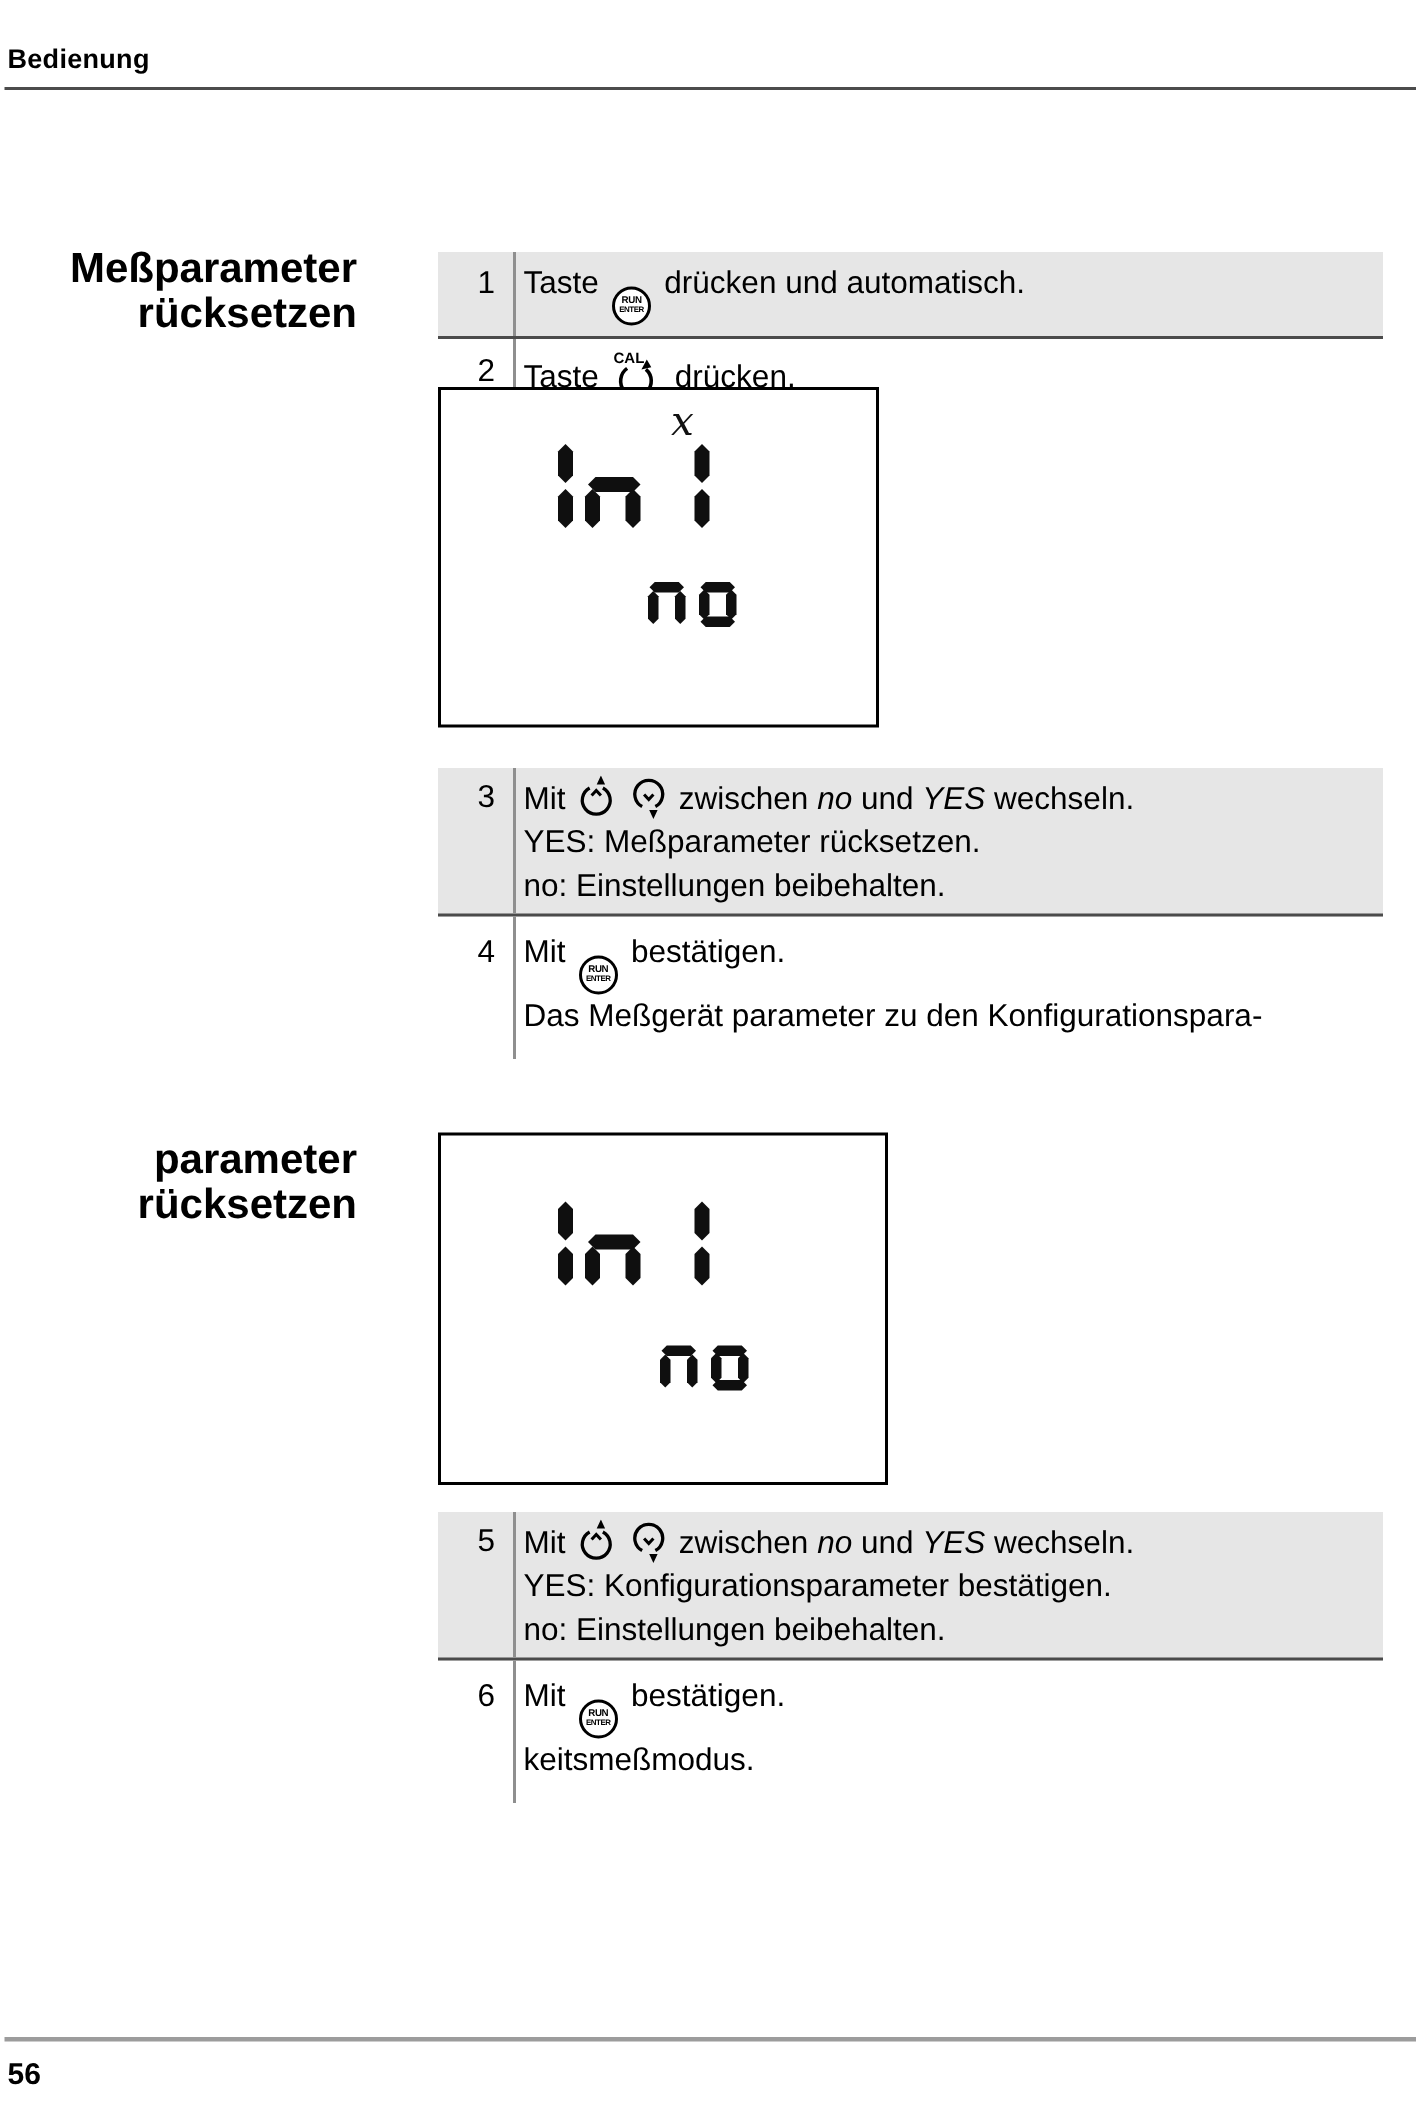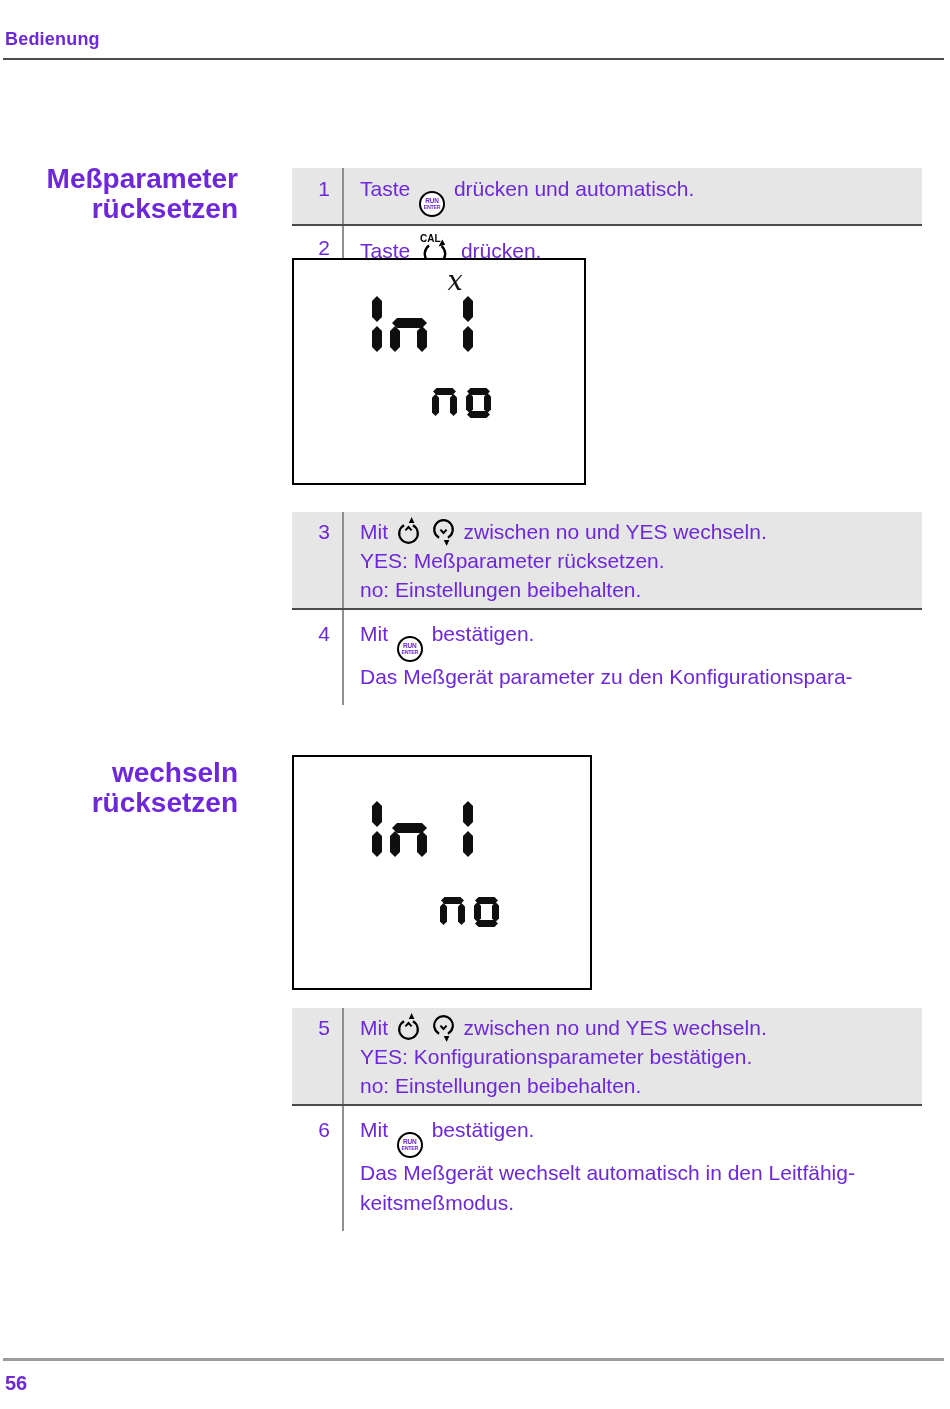--- a/index.html
+++ b/index.html
@@ -1,41 +1,41 @@
 <!DOCTYPE html>
 <html><head>
 <meta charset="utf-8">
 <style>
   html,body{margin:0;padding:0;background:#fff;}
   .page{position:relative;width:950px;height:1409px;background:#ffffff;
-        font-family:"Liberation Sans",sans-serif;color:#6d28d9;overflow:hidden;}
+        font-family:"Liberation Sans",sans-serif;color:#000000;overflow:hidden;}
 
   
   .header-title{position:absolute;left:5px;top:29px;font-size:18px;font-weight:bold;letter-spacing:.2px;}
   .header-rule{position:absolute;left:3px;top:58px;width:941px;height:2px;background:#4c4c4c;}
   .footer-rule{position:absolute;left:3px;top:1358px;width:941px;height:3px;background:#9c9c9c;}
   .page-number{position:absolute;left:5px;top:1372px;font-size:20px;font-weight:bold;}
 
   
   .sec-heading{position:absolute;left:40px;width:198px;text-align:right;
                font-weight:bold;font-size:28px;line-height:30px;}
   .sec1{top:164px;} .sec2{top:758px;}
 
   
   .steps{position:absolute;left:292px;width:630px;}
   .t1{top:168px;} .t2{top:512px;} .t3{top:1008px;}
   .row{display:flex;font-size:21px;line-height:30px;}
   .row.gray{background:#e6e6e6;border-bottom:2px solid #4b4b4b;}
   .num{flex:0 0 38px;padding-right:12px;text-align:right;}
-  .cell{flex:1;border-left:2px solid #8f8f8f;padding-left:16px;}
+  .cell{flex:1;border-left:2px solid #8f8f8f;padding-left:5px;}
   .r1 .num,.r1 .cell{padding-top:6px;padding-bottom:7px;}
   .r2 .num,.r2 .cell{padding-top:7px;padding-bottom:8px;}
   .r3 .num,.r3 .cell,.r5 .num,.r5 .cell{padding-top:5px;padding-bottom:4px;line-height:29px;}
   .r4 .num,.r4 .cell,.r6 .num,.r6 .cell{padding-top:9px;padding-bottom:13px;}
-  .it{margin-top:12px;}
+  .it{font-style:italic;margin-top:12px;}
 
   
   .icon-re{display:inline-flex;flex-direction:column;align-items:center;justify-content:center;
            width:22px;height:22px;border:2.5px solid #000;border-radius:50%;background:#fff;
            vertical-align:-7px;margin:0 3px;line-height:1;}
   .icon-re .t{font-size:6.5px;font-weight:bold;letter-spacing:-.2px;}
   .icon-re .b{font-size:5.3px;font-weight:bold;letter-spacing:-.3px;}
 
   
   .key-svg{vertical-align:-7px;margin:0 2px;}
@@ -170,21 +170,21 @@
               <span class="b">ENTER</span>
             </span>
           <span>bestätigen.</span>
         </div>
         <div>Das Meßgerät parameter zu den Konfigurationspara-</div>
       </div>
     </div>
   </div>
 
   <div class="sec-heading sec2">
-    <div>wechseln</div>
+    <div>parameter</div>
     <div>rücksetzen</div>
   </div>
 
   <div class="lcd lcd2">
     <svg width="296" height="231" viewBox="0 0 296 231">
       <g class="seg" aria-label="Ini">
         <use href="#segI" x="78" y="44"></use>
         <use href="#segN" x="96" y="44"></use>
         <use href="#segI" x="169" y="44"></use>
       </g>
@@ -221,21 +221,20 @@
       <div class="num">6</div>
       <div class="cell">
         <div>
           <span>Mit</span>
           <span class="icon-re">
               <span class="t">RUN</span>
               <span class="b">ENTER</span>
             </span>
           <span>bestätigen.</span>
         </div>
-        <div>Das Meßgerät wechselt automatisch in den Leitfähig-</div>
         <div>keitsmeßmodus.</div>
       </div>
     </div>
   </div>
 
   <div class="footer-rule"></div>
   <div class="page-number">56</div>
 
 </div>
 

